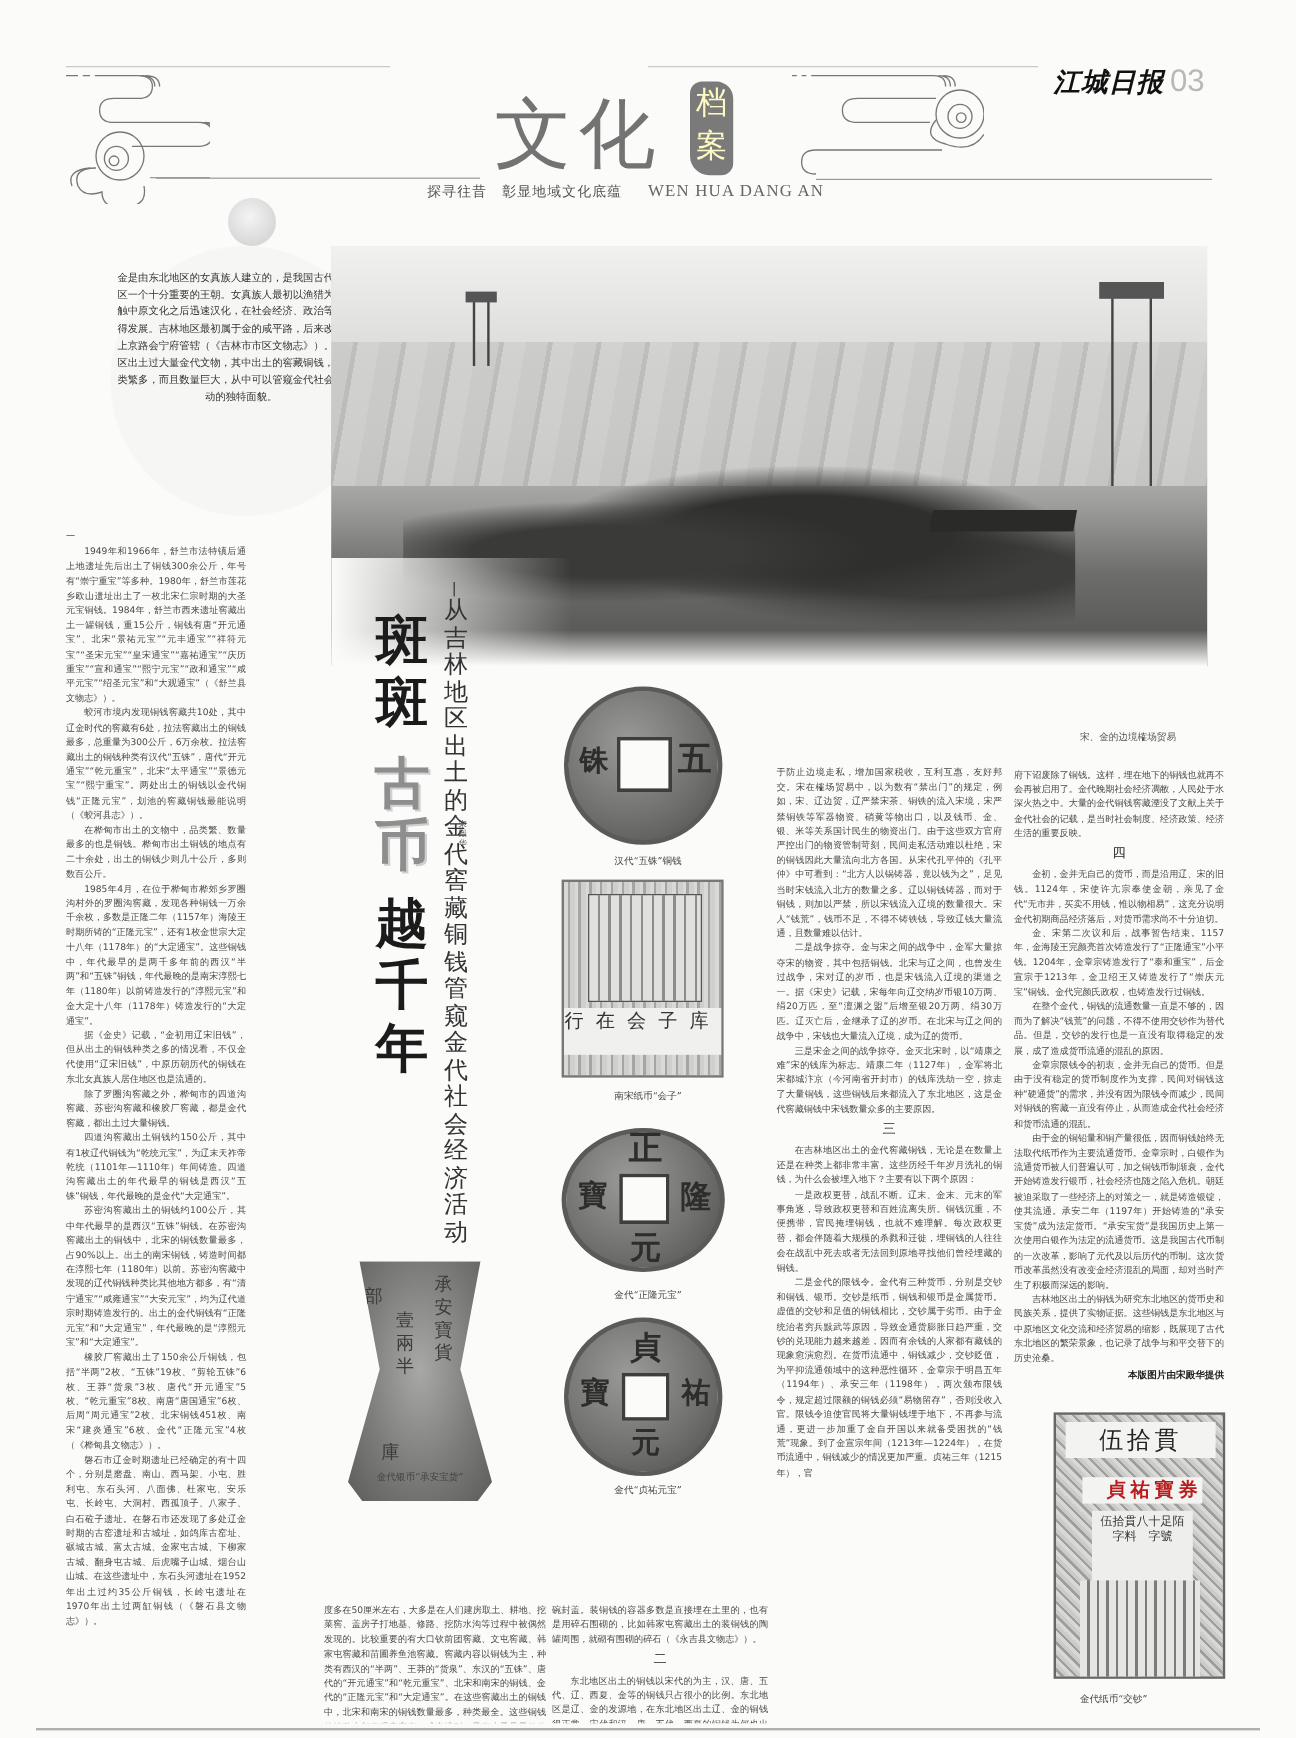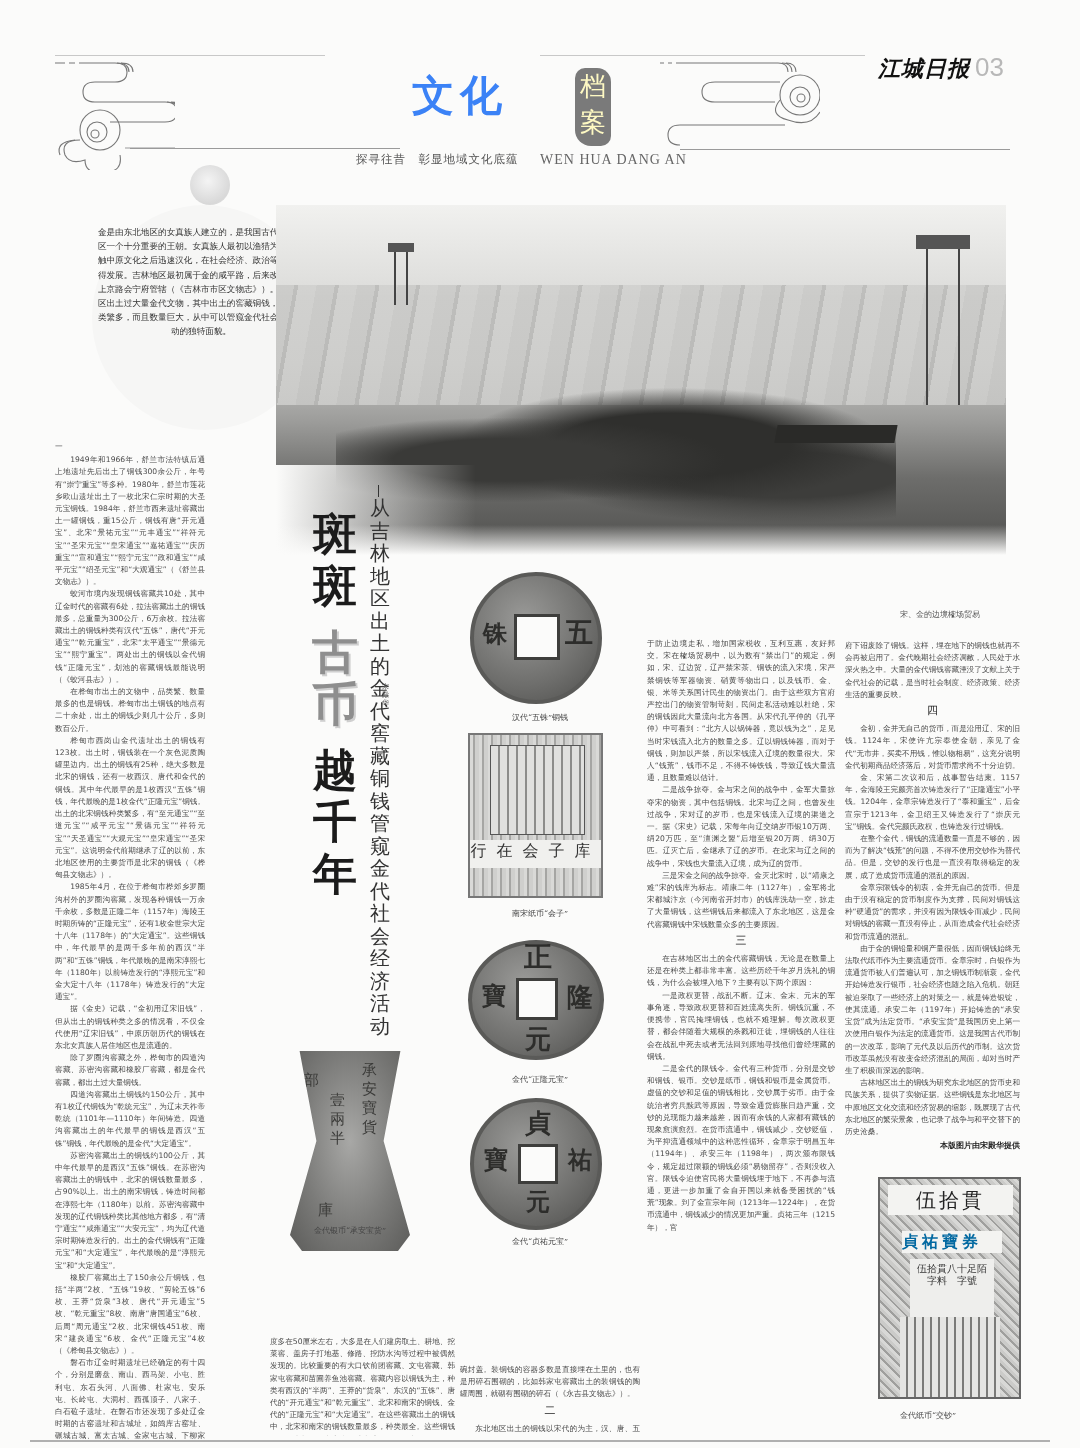--- a/index.html
+++ b/index.html
@@ -13,21 +13,21 @@
   .rule-mid { position: absolute; top: 148px; left: 130px; width: 270px; height: 1px; background: #9a9a9a; }
   .rule-right { position: absolute; top: 149px; left: 680px; width: 330px; height: 1px; background: #9a9a9a; }
 
   .cloud-left { position: absolute; left: 55px; top: 60px; width: 120px; height: 110px; }
   .cloud-right { position: absolute; left: 660px; top: 60px; width: 160px; height: 95px; }
 
   .meta { position: absolute; left: 182px; top: 92px; font-size: 8.5px; line-height: 12px; color: #444; }
   .meta .light { color: #999; }
   .meta .gap { height: 6px; }
 
-  .section-title { position: absolute; left: 412px; top: 68px; font-family: "DejaVu Serif", serif; font-size: 42px; color: #3b82f6; letter-spacing: 6px; font-weight: 700; }
+  .section-title { position: absolute; left: 412px; top: 68px; font-family: "DejaVu Serif", serif; font-size: 64px; color: #737373; letter-spacing: 6px; font-weight: 400; }
   .seal { position: absolute; left: 575px; top: 68px; width: 36px; height: 78px; background: #7a7a7a; border-radius: 10px 14px 10px 16px; color: #fef9c3; font-size: 26px; line-height: 36px; text-align: center; font-family: "DejaVu Serif", serif; }
   .slogan { position: absolute; left: 356px; top: 152px; font-size: 11.5px; color: #555; letter-spacing: 1px; }
   .pinyin { position: absolute; left: 540px; top: 152px; font-family: "Liberation Serif", serif; font-size: 14px; color: #666; letter-spacing: 1px; }
 
   .paper-name { position: absolute; left: 878px; top: 54px; font-family: "DejaVu Serif", serif; font-weight: bold; font-size: 22px; color: #111; letter-spacing: 1px; font-style: italic; }
   .page-num { position: absolute; left: 975px; top: 52px; font-family: "Liberation Sans", sans-serif; font-size: 26px; color: #b8b8b8; }
 
   .ink-dot { position: absolute; left: 190px; top: 165px; width: 40px; height: 40px; border-radius: 50%; background: radial-gradient(circle at 45% 40%, #f4f4f4, #d8d8d8 70%, #e6e6e6); }
 
   
@@ -71,30 +71,30 @@
   .col-bottom-mid { left: 270px; top: 1336px; width: 185px; height: 100px; }
   .col-bottom-mid2 { left: 460px; top: 1336px; width: 180px; height: 100px; }
   .col-c { left: 647px; top: 638px; width: 188px; height: 805px; }
   .col-d { left: 845px; top: 640px; width: 175px; height: 530px; }
   .coin { position: absolute; border-radius: 50%; background: radial-gradient(circle at 40% 35%, #9a9a98, #6e6e6c 60%, #4d4d4b 100%); border: 4px solid #5a5a58; }
   .coin .hole { position: absolute; background: #fbfbfa; border: 3px solid #3e3e3c; }
   .coin .cglyph { position: absolute; font-family: "DejaVu Serif", serif; color: #2d2d2b; font-weight: bold; text-align: center; }
   .fig-caption { position: absolute; font-size: 8px; color: #444; text-align: center; font-family: "DejaVu Serif", serif; }
 
   .note-paper { position: absolute; left: 468px; top: 733px; width: 135px; height: 165px; background: repeating-linear-gradient(90deg, #d9d9d7 0 3px, #a5a5a3 3px 5px, #cfcfcd 5px 9px); border: 2px solid #777; }
-  .note-paper .band { position: absolute; left: 0; top: 105px; width: 100%; height: 28px; background: #f0f0ee; font-family: "DejaVu Serif", serif; font-size: 16px; letter-spacing: 10px; text-align: center; color: #333; line-height: 22px; }
+  .note-paper .band { position: absolute; left: 0; top: 105px; width: 100%; height: 39px; background: #f0f0ee; font-family: "DejaVu Serif", serif; font-size: 16px; letter-spacing: 10px; text-align: center; color: #333; line-height: 22px; }
   .note-paper .inner { position: absolute; left: 20px; top: 10px; width: 95px; height: 90px; border: 1px solid #555; background: repeating-linear-gradient(90deg, #e0e0de 0 7px, #8c8c8a 7px 9px); }
 
   .ingot { position: absolute; left: 290px; top: 1051px; width: 120px; height: 200px; background: radial-gradient(ellipse at 50% 45%, #a8a8a6, #7c7c7a 55%, #5c5c5a 100%);
     clip-path: polygon(8% 0, 92% 0, 78% 45%, 100% 92%, 90% 100%, 10% 100%, 0 92%, 22% 45%); }
   .ingot .ig-text { position: absolute; font-family: "DejaVu Serif", serif; font-size: 15px; color: #3b3b39; width: 18px; line-height: 19px; }
 
   .jiaochao { position: absolute; left: 857px; top: 1177px; width: 143px; height: 222px; background: repeating-linear-gradient(45deg, #d8d8d6 0 3px, #9f9f9d 3px 5px, #cbcbc9 5px 8px); border: 2px solid #666; margin-left: 21px; }
   .jiaochao .jc-head { position: absolute; left: 8px; top: 6px; width: 125px; height: 30px; background: #f3f3f1; font-family: "DejaVu Serif", serif; font-size: 20px; text-align: center; color: #222; letter-spacing: 3px; line-height: 30px; }
-  .jiaochao .jc-title { position: absolute; left: 22px; top: 52px; width: 100px; height: 22px; background: #f3f3f1; font-family: "DejaVu Serif", serif; font-size: 16px; letter-spacing: 4px; text-align: left; line-height: 22px; color: #0369a1; font-weight: bold; }
+  .jiaochao .jc-title { position: absolute; left: 22px; top: 52px; width: 100px; height: 22px; background: #f3f3f1; font-family: "DejaVu Serif", serif; font-size: 16px; letter-spacing: 4px; text-align: right; line-height: 22px; color: #b91c1c; font-weight: bold; }
   .jiaochao .jc-box { position: absolute; left: 30px; top: 80px; width: 84px; height: 64px; background: #eeeeec; font-size: 10px; line-height: 12px; text-align: center; color: #333; padding-top: 4px; }
   .jiaochao .jc-body { position: absolute; left: 20px; top: 138px; width: 100px; height: 80px; background: repeating-linear-gradient(90deg, #e5e5e3 0 6px, #7b7b79 6px 8px); }
 
   .bottom-rule { position: absolute; left: 30px; top: 1440px; width: 1020px; height: 2px; background: #b0b0b0; }
 </style>
 </head>
 <body>
 
 <header class="masthead">
   <div class="rule-top"></div>
@@ -165,21 +165,20 @@
 </div>
 <div class="subhead-dash"></div>
 <div class="subhead">从吉林地区出土的金代窖藏铜钱管窥金代社会经济活动</div>
 <div class="byline">宋殿华</div>
 
 <article class="col col-a">
   <p class="lead-dash">—</p>
   <p>1949年和1966年，舒兰市法特镇后通上地遗址先后出土了铜钱300余公斤，年号有“崇宁重宝”等多种。1980年，舒兰市莲花乡欧山遗址出土了一枚北宋仁宗时期的大圣元宝铜钱。1984年，舒兰市西来遗址窖藏出土一罐铜钱，重15公斤，铜钱有唐“开元通宝”、北宋“景祐元宝”“元丰通宝”“祥符元宝”“圣宋元宝”“皇宋通宝”“嘉祐通宝”“庆历重宝”“宣和通宝”“熙宁元宝”“政和通宝”“咸平元宝”“绍圣元宝”和“大观通宝”（《舒兰县文物志》）。</p>
   <p>蛟河市境内发现铜钱窖藏共10处，其中辽金时代的窖藏有6处，拉法窖藏出土的铜钱最多，总重量为300公斤，6万余枚。拉法窖藏出土的铜钱种类有汉代“五铢”，唐代“开元通宝”“乾元重宝”，北宋“太平通宝”“景德元宝”“熙宁重宝”。两处出土的铜钱以金代铜钱“正隆元宝”，划池的窖藏铜钱最能说明（《蛟河县志》）。</p>
   <p>在桦甸市出土的文物中，品类繁、数量最多的也是铜钱。桦甸市出土铜钱的地点有二十余处，出土的铜钱少则几十公斤，多则数百公斤。</p>
-  <p>桦甸市西岗山金代遗址出土的铜钱有123枚。出土时，铜钱装在一个灰色泥质陶罐里边内。出土的铜钱有25种，绝大多数是北宋的铜钱，还有一枚西汉、唐代和金代的铜钱。其中年代最早的是1枚西汉“五铢”铜钱，年代最晚的是1枚金代“正隆元宝”铜钱。出土的北宋铜钱种类繁多，有“至元通宝”“至道元宝”“咸平元宝”“景德元宝”“祥符元宝”“天圣通宝”“大观元宝”“皇宋通宝”“圣宋元宝”。这说明金代前期继承了辽的以前，东北地区使用的主要货币是北宋的铜钱（《桦甸县文物志》）。</p>
   <p>1985年4月，在位于桦甸市桦郊乡罗圈沟村外的罗圈沟窖藏，发现各种铜钱一万余千余枚，多数是正隆二年（1157年）海陵王时期所铸的“正隆元宝”，还有1枚金世宗大定十八年（1178年）的“大定通宝”。这些铜钱中，年代最早的是两千多年前的西汉“半两”和“五铢”铜钱，年代最晚的是南宋淳熙七年（1180年）以前铸造发行的“淳熙元宝”和金大定十八年（1178年）铸造发行的“大定通宝”。</p>
   <p>据《金史》记载，“金初用辽宋旧钱”，但从出土的铜钱种类之多的情况看，不仅金代使用“辽宋旧钱”，中原历朝历代的铜钱在东北女真族人居住地区也是流通的。</p>
   <p>除了罗圈沟窖藏之外，桦甸市的四道沟窖藏、苏密沟窖藏和橡胶厂窖藏，都是金代窖藏，都出土过大量铜钱。</p>
   <p>四道沟窖藏出土铜钱约150公斤，其中有1枚辽代铜钱为“乾统元宝”，为辽末天祚帝乾统（1101年—1110年）年间铸造。四道沟窖藏出土的年代最早的铜钱是西汉“五铢”铜钱，年代最晚的是金代“大定通宝”。</p>
   <p>苏密沟窖藏出土的铜钱约100公斤，其中年代最早的是西汉“五铢”铜钱。在苏密沟窖藏出土的铜钱中，北宋的铜钱数量最多，占90%以上。出土的南宋铜钱，铸造时间都在淳熙七年（1180年）以前。苏密沟窖藏中发现的辽代铜钱种类比其他地方都多，有“清宁通宝”“咸雍通宝”“大安元宝”，均为辽代道宗时期铸造发行的。出土的金代铜钱有“正隆元宝”和“大定通宝”，年代最晚的是“淳熙元宝”和“大定通宝”。</p>
   <p>橡胶厂窖藏出土了150余公斤铜钱，包括“半两”2枚、“五铢”19枚、“剪轮五铢”6枚、王莽“货泉”3枚、唐代“开元通宝”5枚、“乾元重宝”8枚、南唐“唐国通宝”6枚、后周“周元通宝”2枚、北宋铜钱451枚、南宋“建炎通宝”6枚、金代“正隆元宝”4枚（《桦甸县文物志》）。</p>
   <p>磐石市辽金时期遗址已经确定的有十四个，分别是磨盘、南山、西马架、小屯、胜利屯、东石头河、八面佛、杜家屯、安乐屯、长岭屯、大洞村、西孤顶子、八家子、白石砬子遗址。在磐石市还发现了多处辽金时期的古窑遗址和古城址，如鸽库古窑址、碾城古城、富太古城、金家屯古城、下柳家古城、翻身屯古城、后虎嘴子山城、烟台山山城。在这些遗址中，东石头河遗址在1952年出土过约35公斤铜钱，长岭屯遗址在1970年出土过两缸铜钱（《磐石县文物志》）。</p>
 
 </article>
 
@@ -219,21 +218,21 @@
   <div class="ig-text" style="left:40px; top:40px;">壹兩半</div>
   <div class="ig-text" style="left:28px; top:150px;">庫</div>
   <div class="ig-text" style="left:14px; top:20px;">部</div>
 </div>
 <div class="fig-caption" style="left:290px; top:1225px; width:120px;">金代银币“承安宝货”</div>
 
 <article class="col col-bottom-mid">
   <p style="text-indent:0;">度多在50厘米左右，大多是在人们建房取土、耕地、挖菜窖、盖房子打地基、修路、挖防水沟等过程中被偶然发现的。比较重要的有大口钦前团窖藏、文屯窖藏、韩家屯窖藏和苗圃养鱼池窖藏。窖藏内容以铜钱为主，种类有西汉的“半两”、王莽的“货泉”、东汉的“五铢”、唐代的“开元通宝”和“乾元重宝”、北宋和南宋的铜钱、金代的“正隆元宝”和“大定通宝”。在这些窖藏出土的铜钱中，北宋和南宋的铜钱数量最多，种类最全。这些铜钱的钱孔大都有绳索穿痕，成串排列，只有少量是零散分布的。多数铜钱装在陶罐、陶瓮、六耳铁锅、六耳铜锅等容器内。容器多数无封盖，只有少数有封盖，比如红窑二道窖藏，陶瓮内盛铜钱140公斤，出土时，瓮口有兰花瓷</p>
 </article>
 <article class="col col-bottom-mid2">
-  <p style="text-indent:0;margin-top:28px;">碗封盖。装铜钱的容器多数是直接埋在土里的，也有是用碎石围砌的，比如韩家屯窖藏出土的装铜钱的陶罐周围，就砌有围砌的碎石（《永吉县文物志》）。</p>
+  <p style="text-indent:0;">碗封盖。装铜钱的容器多数是直接埋在土里的，也有是用碎石围砌的，比如韩家屯窖藏出土的装铜钱的陶罐周围，就砌有围砌的碎石（《永吉县文物志》）。</p>
   <p class="sec-mark">二</p>
   <p>东北地区出土的铜钱以宋代的为主，汉、唐、五代、辽、西夏、金等的铜钱只占很小的比例。东北地区是辽、金的发源地，在东北地区出土辽、金的铜钱很正常，宋代和汉、唐、五代、西夏的铜钱为何也出土于东北地区？这些铜钱流入东北地区主要有三个渠道：</p>
 
 </article>
 
 <article class="col col-c">
   <p style="text-indent:0;">于防止边境走私，增加国家税收，互利互惠，友好邦交。宋在榷场贸易中，以为数有“禁出门”的规定，例如，宋、辽边贸，辽严禁宋茶、铜铁的流入宋境，宋严禁铜铁等军器物资、硝黄等物出口，以及钱币、金、银、米等关系国计民生的物资出门。由于这些双方官府严控出门的物资管制苛刻，民间走私活动难以杜绝，宋的铜钱因此大量流向北方各国。从宋代孔平仲的《孔平仲》中可看到：“北方人以锅铸器，竟以钱为之”，足见当时宋钱流入北方的数量之多。辽以铜钱铸器，而对于铜钱，则加以严禁，所以宋钱流入辽境的数量很大。宋人“钱荒”，钱币不足，不得不铸铁钱，导致辽钱大量流通，且数量难以估计。</p>
   <p>二是战争掠夺。金与宋之间的战争中，金军大量掠夺宋的物资，其中包括铜钱。北宋与辽之间，也曾发生过战争，宋对辽的岁币，也是宋钱流入辽境的渠道之一。据《宋史》记载，宋每年向辽交纳岁币银10万两、绢20万匹，至“澶渊之盟”后增至银20万两、绢30万匹。辽灭亡后，金继承了辽的岁币。在北宋与辽之间的战争中，宋钱也大量流入辽境，成为辽的货币。</p>
   <p>三是宋金之间的战争掠夺。金灭北宋时，以“靖康之难”宋的钱库为标志。靖康二年（1127年），金军将北宋都城汴京（今河南省开封市）的钱库洗劫一空，掠走了大量铜钱，这些铜钱后来都流入了东北地区，这是金代窖藏铜钱中宋钱数量众多的主要原因。</p>
   <p class="sec-mark">三</p>

